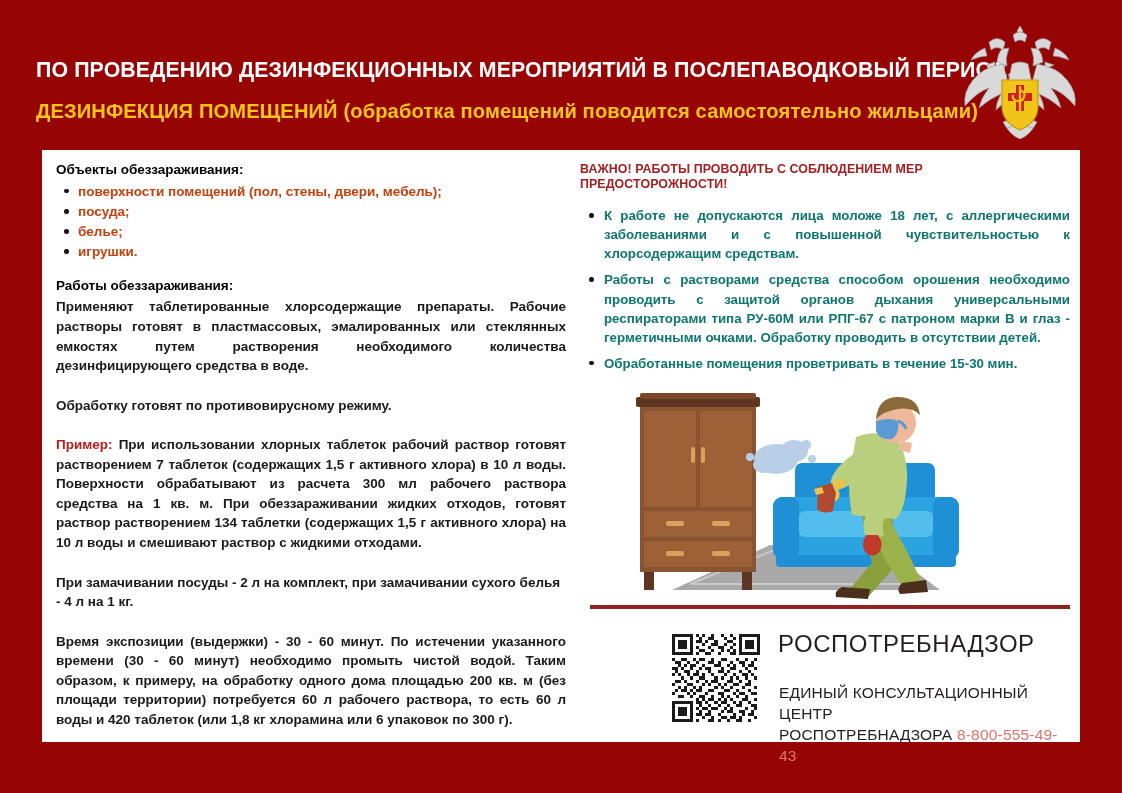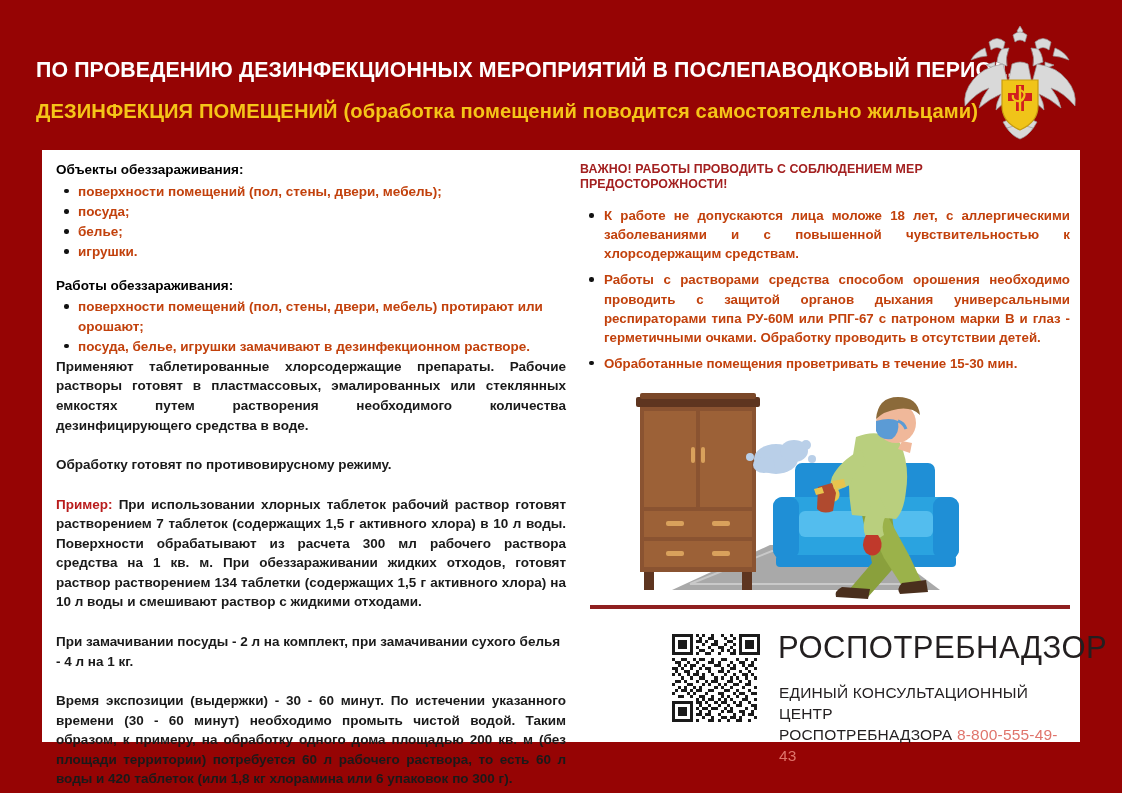--- a/index.html
+++ b/index.html
@@ -68,41 +68,41 @@
   .gap-l{height:20px;}
 
   
   .warn-head{
     color:#a32020;font-weight:bold;font-size:12.5px;
     letter-spacing:.1px;margin:0 0 14px 0;line-height:1.2;
     transform:scaleX(.99);transform-origin:left center;
   }
   ul.bul-r{margin:0;padding:0 0 0 24px;list-style:none;}
   ul.bul-r li{
-    position:relative;font-size:13.3px;font-weight:bold;color:#c2410c;
+    position:relative;font-size:13.3px;font-weight:bold;color:#0f766e;
     line-height:1.44;margin:0 0 7px 0;text-align:justify;
   }
   ul.bul-r li:before{
     content:"";position:absolute;left:-15px;top:7px;
     width:4.5px;height:4.5px;border-radius:50%;background:#111;
   }
 
   
   .illus{position:absolute;left:538px;top:235px;width:490px;height:215px;}
 
   
   .rdivider{
     position:absolute;left:548px;top:455px;width:480px;height:4px;
     background:#8f2020;
   }
   .logo-row{position:absolute;left:548px;top:478px;width:480px;height:100px;}
   .qr{position:absolute;left:82px;top:6px;width:88px;height:88px;}
   .logo-title{
     position:absolute;left:188px;top:2px;
-    font-size:31px;font-weight:400;color:#231f20;letter-spacing:.5px;
+    font-size:24px;font-weight:400;color:#231f20;letter-spacing:.5px;
   }
   .logo-sub{
     position:absolute;left:189px;top:55px;
     font-size:15.5px;font-weight:400;color:#231f20;line-height:1.35;
     letter-spacing:.2px;
   }
   .logo-phone{color:#e0756c;}
 </style>
 </head>
 <body>
@@ -155,24 +155,20 @@
       <ul class="bul">
         <li>поверхности помещений (пол, стены, двери, мебель);</li>
         <li>посуда;</li>
         <li>белье;</li>
         <li>игрушки.</li>
       </ul>
 
       <div class="gap-m"></div>
 
       <div class="sec-head">Работы обеззараживания:</div>
-      <ul class="bul">
-        <li>поверхности помещений (пол, стены, двери, мебель) протирают или орошают;</li>
-        <li>посуда, белье, игрушки замачивают в дезинфекционном растворе.</li>
-      </ul>
 
       <p class="body">Применяют таблетированные хлорсодержащие препараты. Рабочие растворы готовят в пластмассовых, эмалированных или стеклянных емкостях путем растворения необходимого количества дезинфицирующего средства в воде.</p>
 
       <div class="gap-l"></div>
 
       <p class="body noj redlead">Обработку готовят по противовирусному режиму.</p>
 
       <div class="gap-l"></div>
 
       <p class="body"><span class="redlead">Пример:</span><span> При использовании хлорных таблеток рабочий раствор готовят растворением 7 таблеток (содержащих 1,5 г активного хлора) в 10 л воды. Поверхности обрабатывают из расчета 300 мл рабочего раствора средства на 1 кв. м. При обеззараживании жидких отходов, готовят раствор растворением 134 таблетки (содержащих 1,5 г активного хлора) на 10 л воды и смешивают раствор с жидкими отходами.</span></p>

